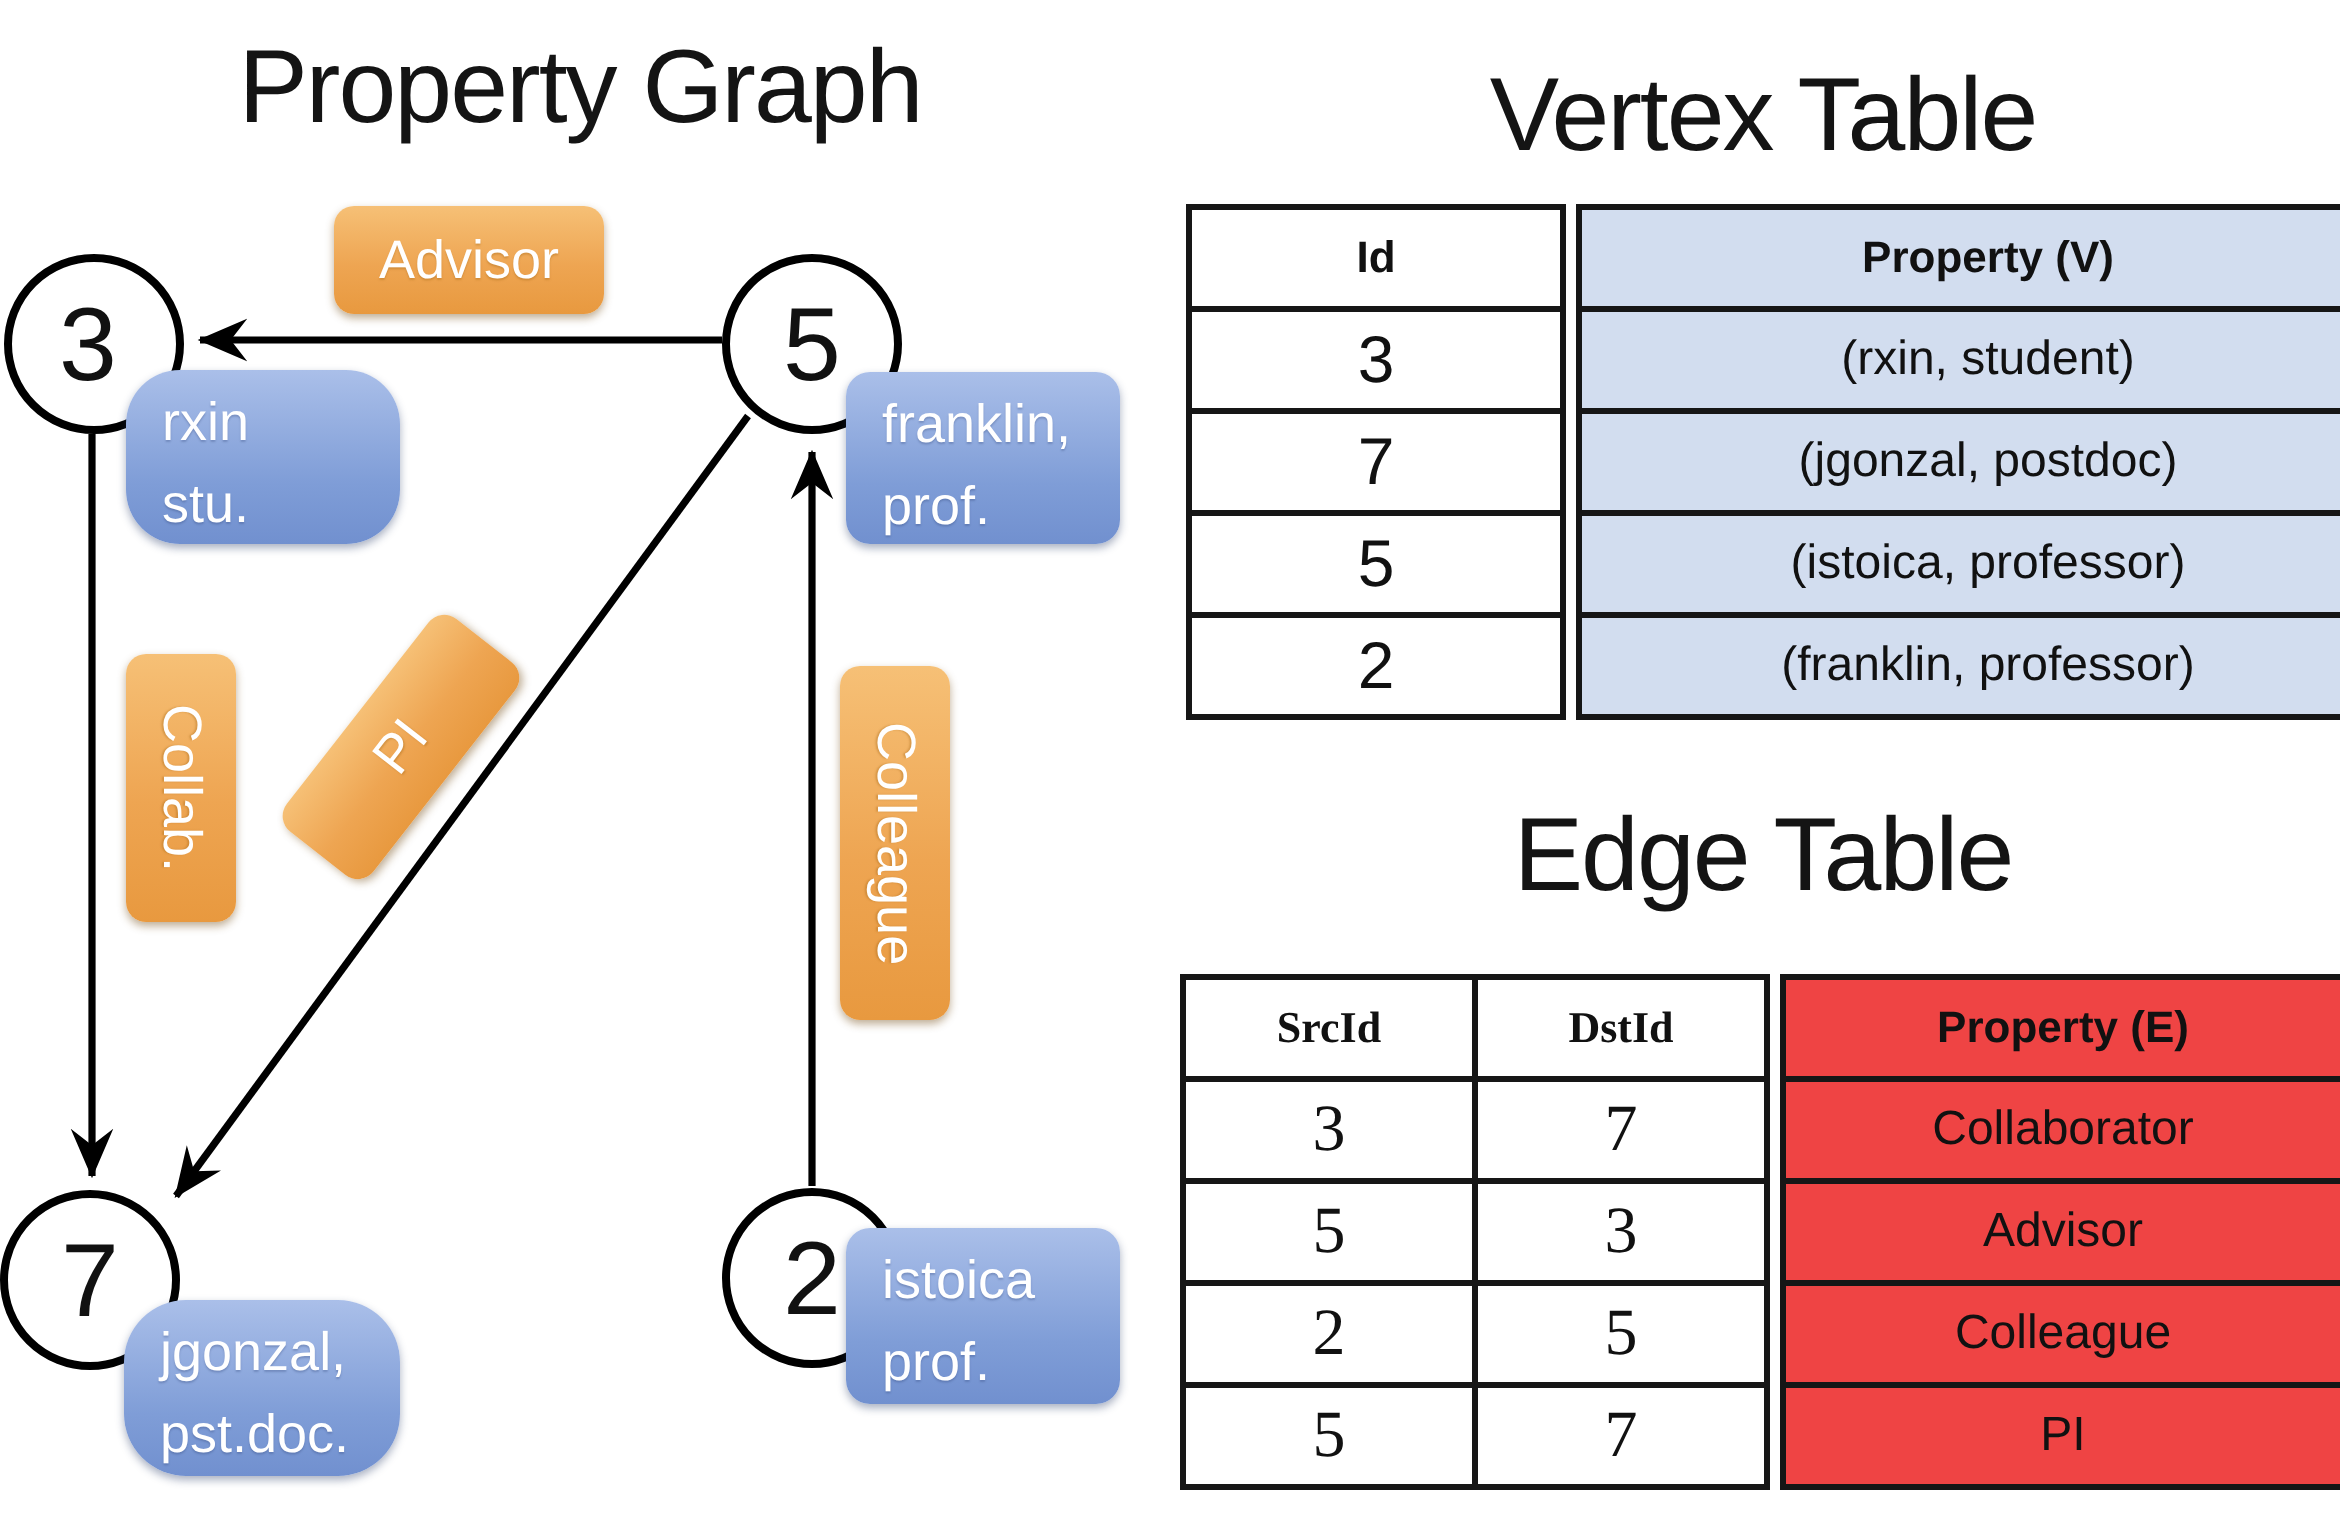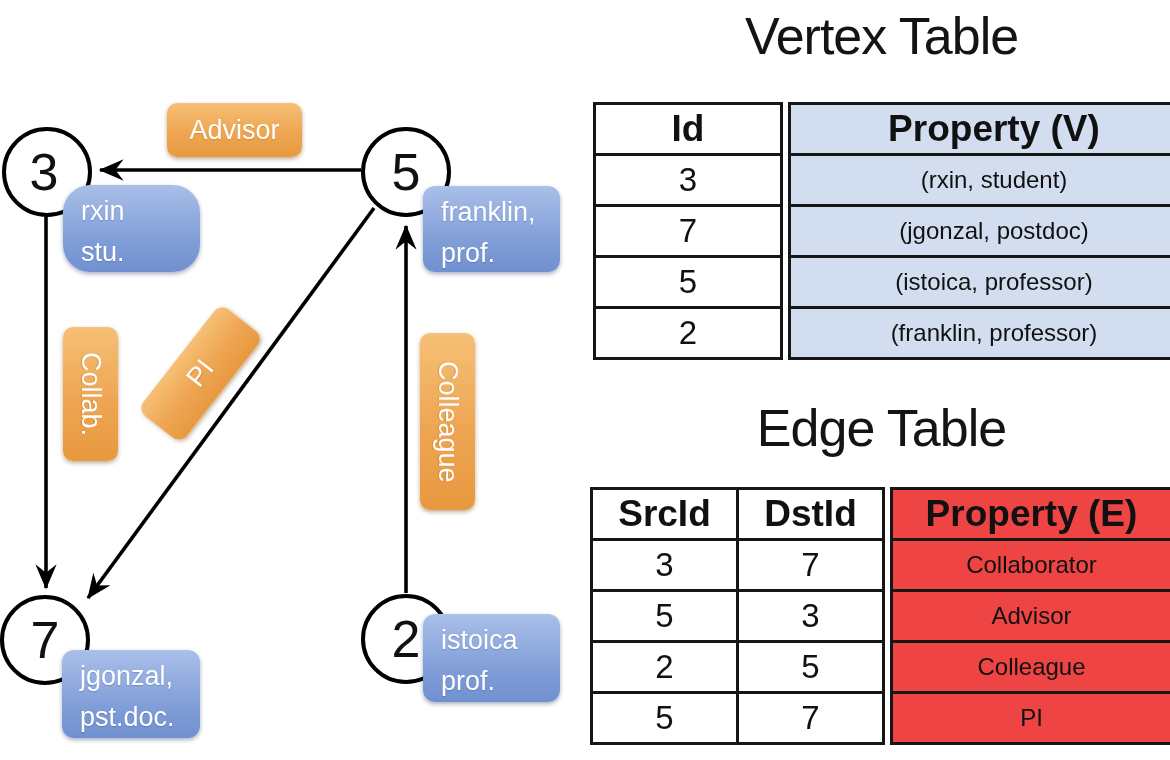--- a/index.html
+++ b/index.html
@@ -15,21 +15,21 @@
   .title {
     position: absolute;
     text-align: center;
     font-size: 52px;
     font-weight: 300;
     letter-spacing: -1px;
     color: #141414;
     white-space: nowrap;
   }
   #graph-title   { left: 40px;  top: 14px;  width: 500px; }
-  #vertex-title  { left: 593px; top: 6px;  width: 577px; }
+  #vertex-title  { left: 593px; top: 28px;  width: 577px; }
   #edge-title    { left: 593px; top: 398px; width: 577px; }
 
   svg.graph { position: absolute; left: 0; top: 0; }
   .node-circle { fill: #ffffff; stroke: #000000; stroke-width: 4; }
   .node-num { font-size: 52px; font-weight: 300; fill: #111; text-anchor: middle; }
   .edge-line { stroke: #000; stroke-width: 3.6; fill: none; }
 
   .otag {
     position: absolute;
     background: linear-gradient(180deg, #f6c076 0%, #eea552 55%, #e8993f 100%);
@@ -65,31 +65,32 @@
   td {
     border: 3px solid #161616;
     text-align: center;
     vertical-align: middle;
     height: 51px;
     font-size: 24px;
     color: #111;
     overflow: hidden;
     white-space: nowrap;
   }
-  td.hdr { font-weight: bold; font-size: 37px; }
+  td.hdr { font-weight: bold; font-size: 22px; }
   td.num { font-size: 33px; font-weight: 300; }
   .vfill td { background: #d2ddef; }
   .efill td { background: #ef4444; }
   .vfill td.hdr, .efill td.hdr { font-weight: bold; }
 </style>
 </head>
 <body>
 
 <div class="canvas">
 
+  <div class="title" id="graph-title">Property Graph</div>
   <div class="title" id="vertex-title">Vertex Table</div>
   <div class="title" id="edge-title">Edge Table</div>
 
   <svg class="graph" width="585" height="760" viewBox="0 0 585 760">
     <defs>
       <marker id="arrow" markerUnits="userSpaceOnUse" markerWidth="26" markerHeight="22" viewBox="0 0 22 18" refX="20" refY="9" orient="auto">
         <path d="M0,0 L21,9 L0,18 L7,9 Z" fill="#000"></path>
       </marker>
     </defs>
 
@@ -118,21 +119,21 @@
 
   <div class="otag" id="advisor-label" style="left:167px; top:103px; width:135px; height:54px;">Advisor</div>
   <div class="otag vertical" style="left:63px; top:327px; width:55px; height:134px;">Collab.</div>
   <div class="otag" id="pi-label" style="left:133px; top:346px; width:135px; height:55px;">PI</div>
   <div class="otag vertical" style="left:420px; top:333px; width:55px; height:177px;">Colleague</div>
 
   <div class="btag" style="left:63px; top:185px; width:137px; height:87px;border-radius:27px;">rxin
 stu.</div>
   <div class="btag" style="left:423px; top:186px; width:137px; height:86px;">franklin,
 prof.</div>
-  <div class="btag" style="left:62px; top:650px; width:138px; height:88px;">jgonzal,
+  <div class="btag" style="left:62px; top:650px; width:138px; height:88px;border-radius:31px;">jgonzal,
 pst.doc.</div>
   <div class="btag" style="left:423px; top:614px; width:137px; height:88px;">istoica
 prof.</div>
 
   <div class="table-wrap" id="vertex-table-wrap">
     <table style="width:190px;">
       <tbody>
           <tr>
             <td class="hdr">Id</td>
           </tr>
@@ -165,21 +166,21 @@
             <td>(istoica, professor)</td>
           </tr>
       <tr>
             <td>(franklin, professor)</td>
           </tr>
     </tbody>
       </table>
   </div>
 
   <div class="table-wrap" id="edge-table-wrap">
-    <table style="width:292px;">
+    <table style="width:292px;font-family:Liberation Serif, serif;">
       <tbody>
           <tr>
         <td class="hdr" style="width:146px;">SrcId</td>
         <td class="hdr" style="width:146px;">DstId</td>
       </tr>
       <tr>
         <td class="num">3</td>
         <td class="num">7</td>
       </tr>
       <tr>

